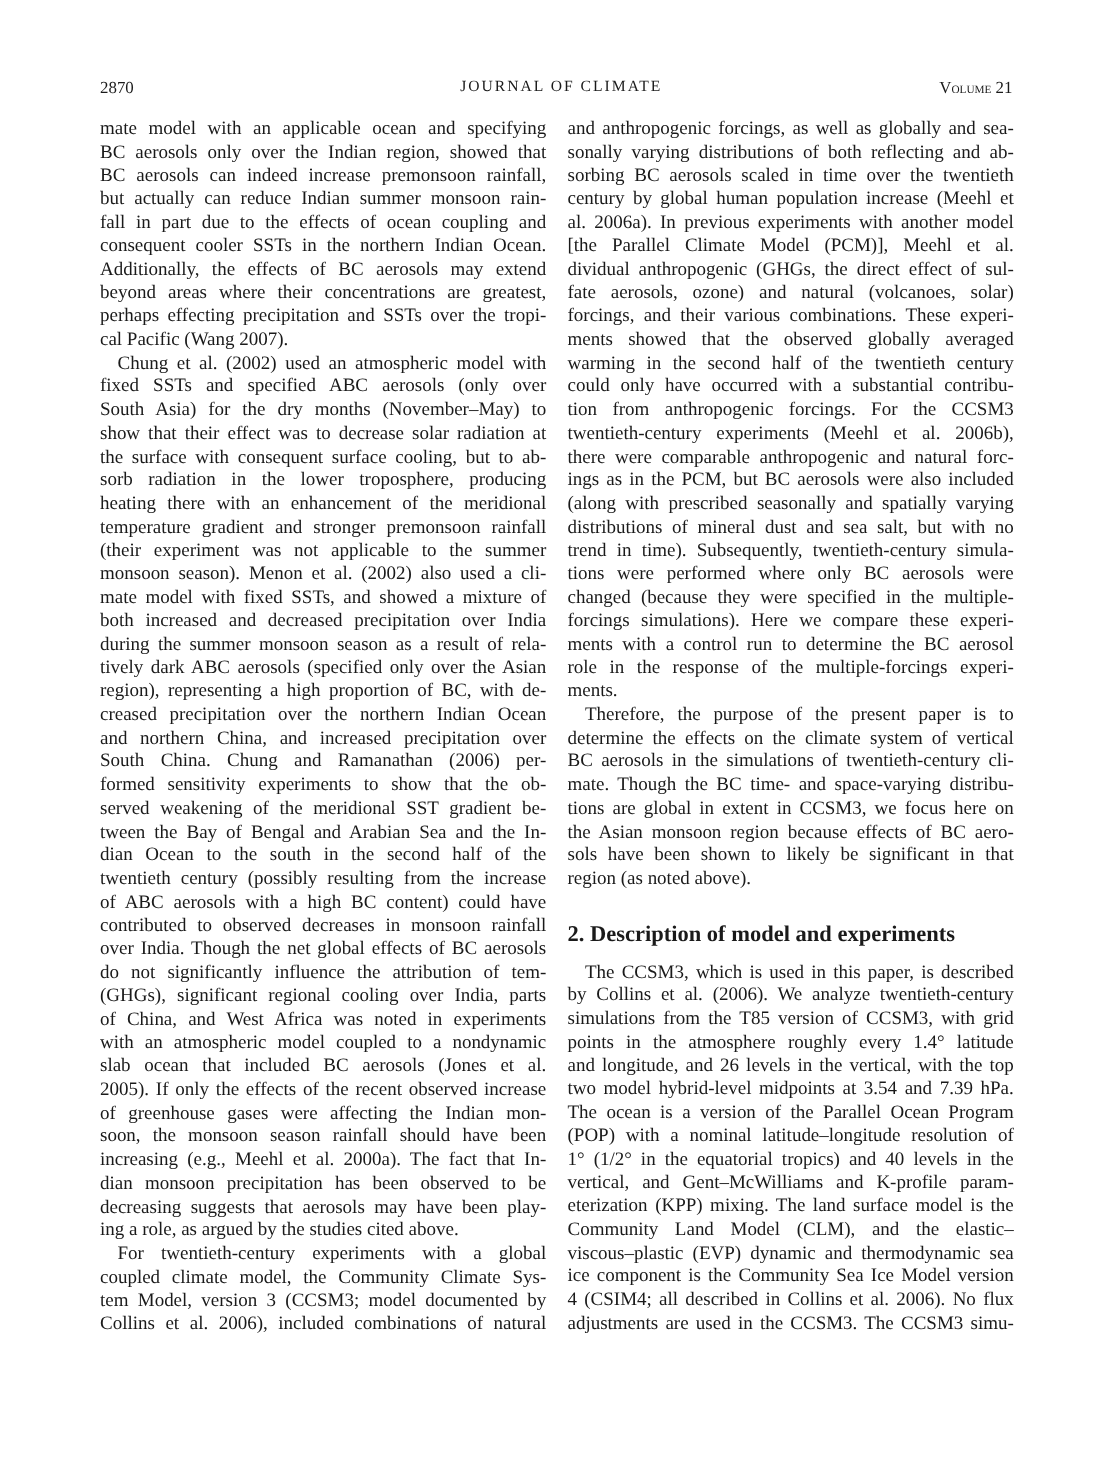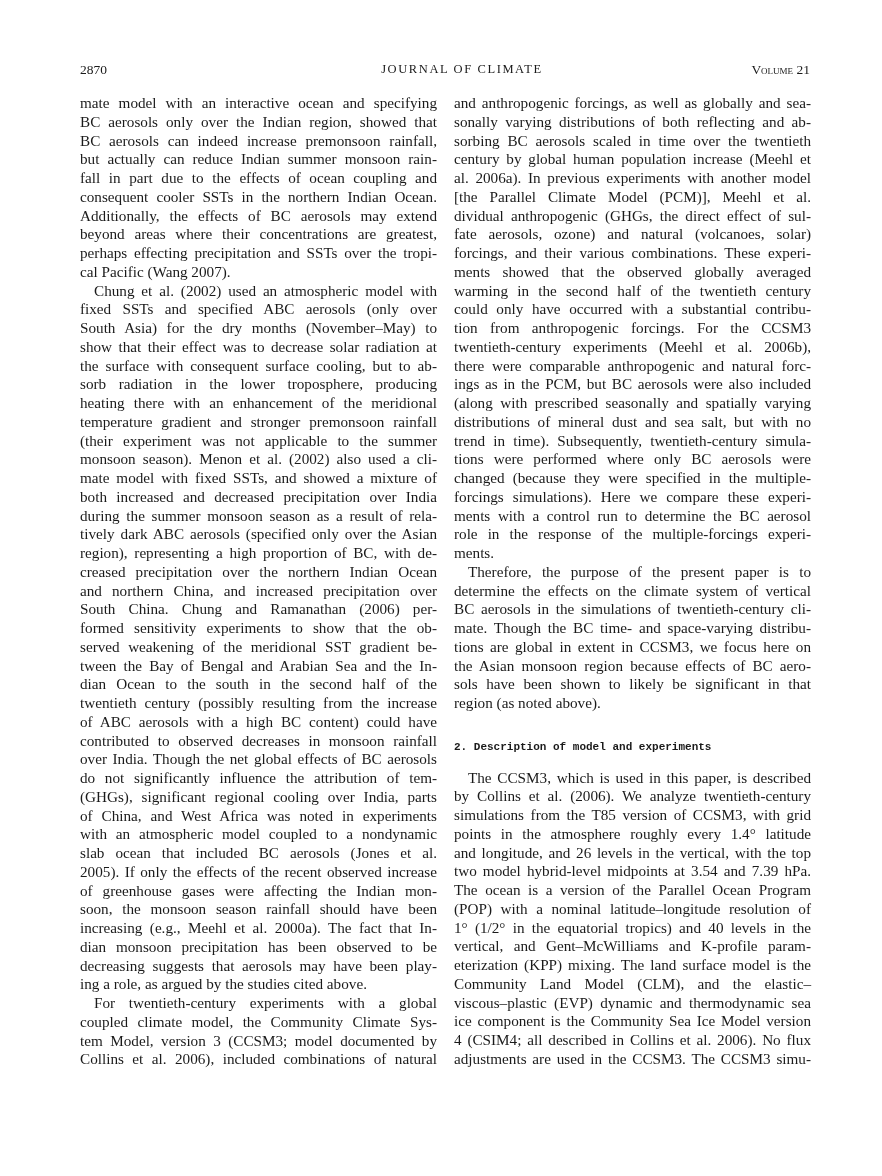--- a/index.html
+++ b/index.html
@@ -1,45 +1,45 @@
 <!DOCTYPE html>
 <html><head>
 <meta charset="utf-8">
 <style>
   html, body { margin: 0; padding: 0; background: #ffffff; }
   body { width: 882px; height: 1176px; position: relative; overflow: hidden;
          font-family: "Liberation Serif", "DejaVu Serif", serif; color: #1a1a1a; }
   .header { position: absolute; top: 62px; left: 80px; width: 730px; height: 20px;
             font-size: 13.5px; }
   .header .page-num { position: absolute; left: 0; top: 0; }
-  .header .journal { position: absolute; left: 17px; width: 100%; text-align: center; top: 0;
+  .header .journal { position: absolute; left: 4px; width: 100%; text-align: center; top: 0;
                      letter-spacing: 1.6px; font-size: 12.5px; }
   .header .volume { position: absolute; right: 0; top: 0; font-variant: small-caps; font-size: 13.5px; margin-left: 25px; }
   .col { position: absolute; top: 94px; width: 357px; font-size: 15.2px; line-height: 18.75px; }
   .col.left { left: 80px; }
   .col.right { left: 454px; }
   .ln { display: block; height: 18.75px; white-space: nowrap; text-align: justify; text-align-last: justify; overflow: visible; }
   .ln.last { text-align-last: left; }
   .ln.indent { text-indent: 14px; }
-  .section-heading { font-weight: bold; font-size: 11px; text-align-last: left; font-family: Liberation Mono, monospace; }
+  .section-heading { font-weight: bold; font-size: 18px; text-align-last: left; }
   .gap { height: 18.75px; }
   .gap-small { height: 9px; }
 </style>
 </head>
 <body>
 
 <div class="header">
   <span class="page-num">2870</span>
   <span class="journal">JOURNAL OF CLIMATE</span>
   <span class="volume">Volume 21</span>
 </div>
 
 <div class="col left" id="left-col">
     <div>
-      <span class="ln">mate model with an interactive ocean and specifying</span>
+      <span class="ln">mate model with an applicable ocean and specifying</span>
       <span class="ln">BC aerosols only over the Indian region, showed that</span>
       <span class="ln">BC aerosols can indeed increase premonsoon rainfall,</span>
       <span class="ln">but actually can reduce Indian summer monsoon rain-</span>
       <span class="ln">fall in part due to the effects of ocean coupling and</span>
       <span class="ln">consequent cooler SSTs in the northern Indian Ocean.</span>
       <span class="ln">Additionally, the effects of BC aerosols may extend</span>
       <span class="ln">beyond areas where their concentrations are greatest,</span>
       <span class="ln">perhaps effecting precipitation and SSTs over the tropi-</span>
       <span class="ln last">cal Pacific (Wang 2007).</span>
     </div>

